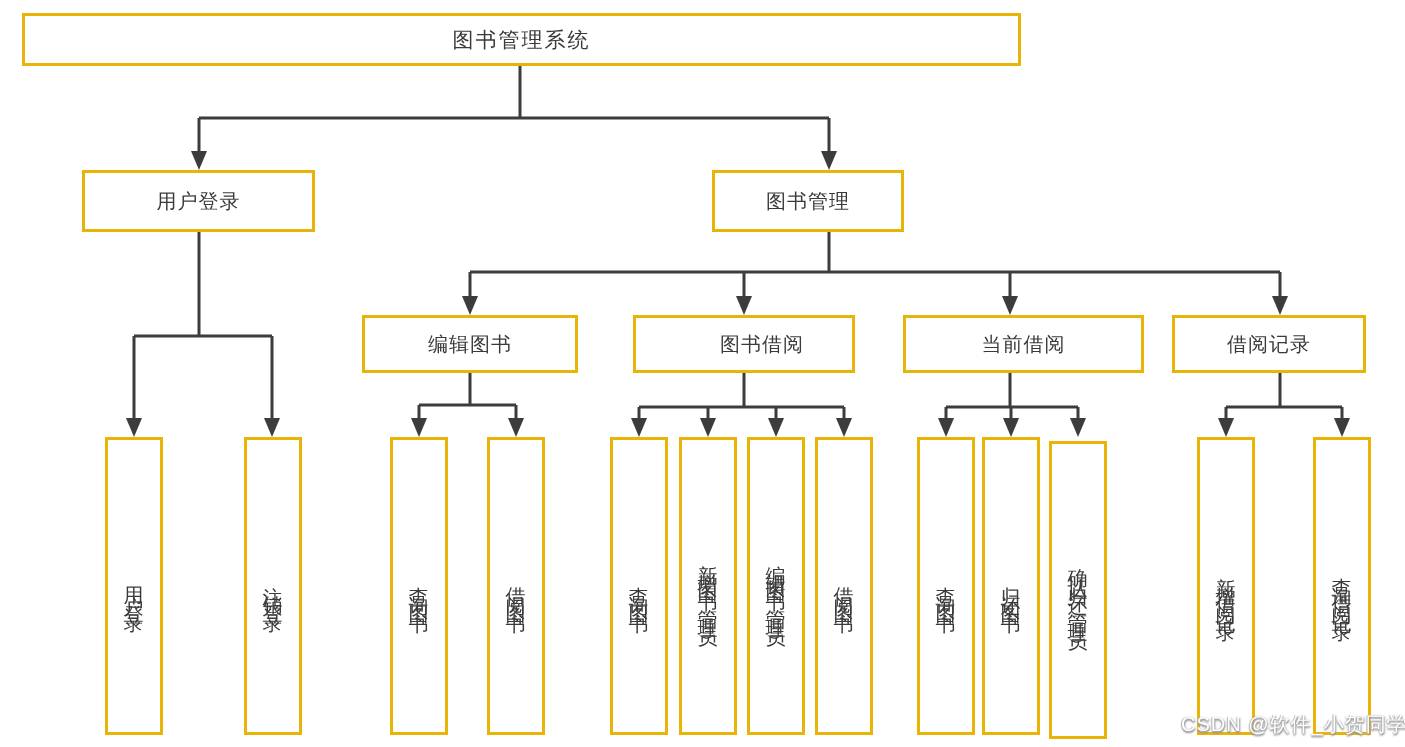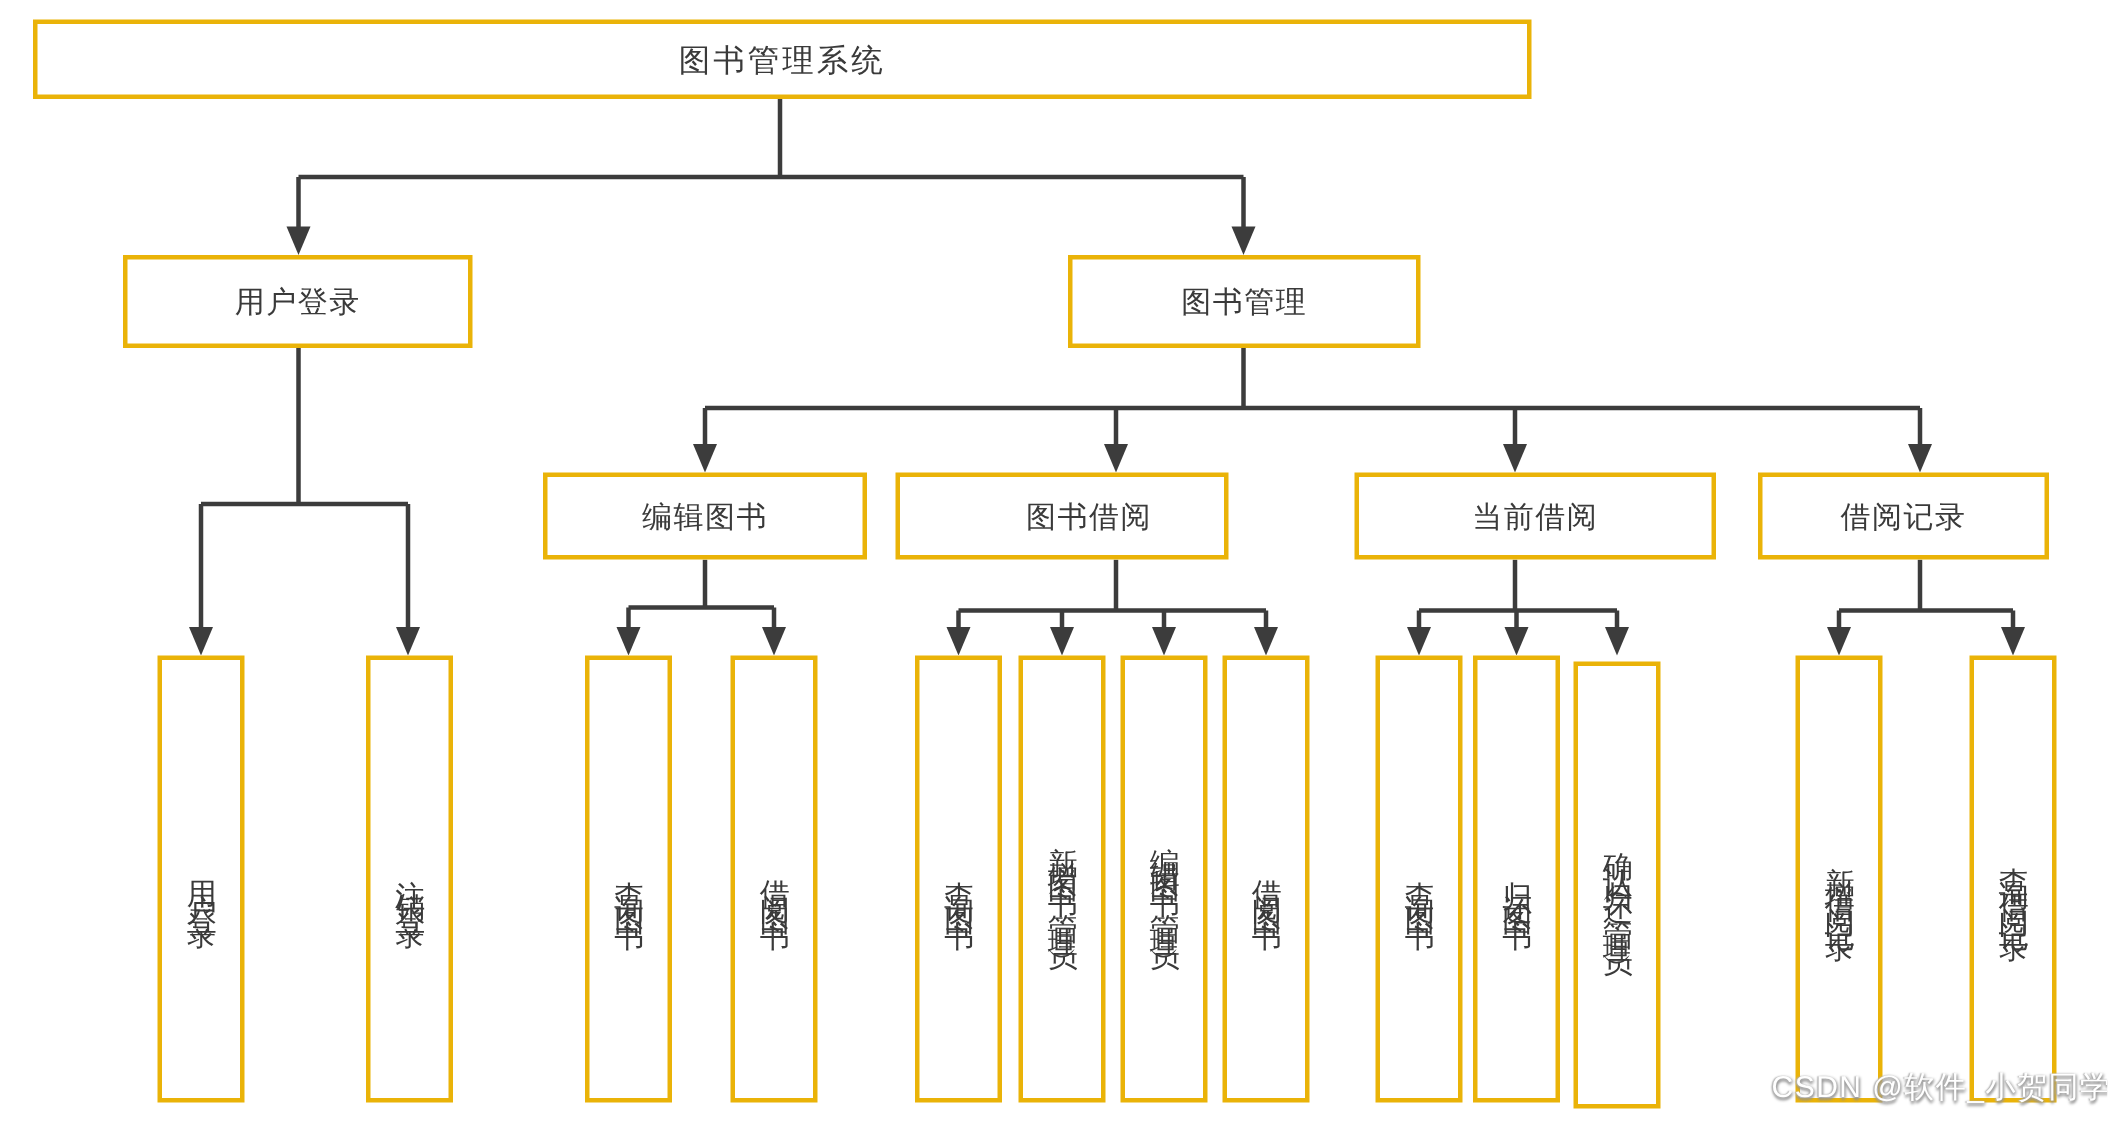--- a/index.html
+++ b/index.html
@@ -105,28 +105,28 @@
     </g>
   </svg>
 
   <div class="node h-node root-node" style="left:22px; top:13px; width:999px; height:53px;">
     <span>图书管理系统</span>
   </div>
 
   <div class="node h-node" style="left:82px; top:170px; width:233px; height:62px;">
     <span>用户登录</span>
   </div>
-  <div class="node h-node" style="left:712px; top:170px; width:235px; height:62px;">
+  <div class="node h-node" style="left:712px; top:170px; width:192px; height:62px;">
     <span>图书管理</span>
   </div>
 
   <div class="node h-node" style="left:362px; top:315px; width:216px; height:58px;">
     <span>编辑图书</span>
   </div>
-  <div class="node h-node" style="left:597px; top:315px; width:222px; height:58px;padding-left:36px;">
+  <div class="node h-node" style="left:633px; top:315px; width:222px; height:58px;padding-left:36px;">
     <span>图书借阅</span>
   </div>
   <div class="node h-node" style="left:903px; top:315px; width:241px; height:58px;">
     <span>当前借阅</span>
   </div>
   <div class="node h-node" style="left:1172px; top:315px; width:194px; height:58px;">
     <span>借阅记录</span>
   </div>
 
   <div class="node v-node" style="left:105px; top:437px; width:58px; height:298px;">

